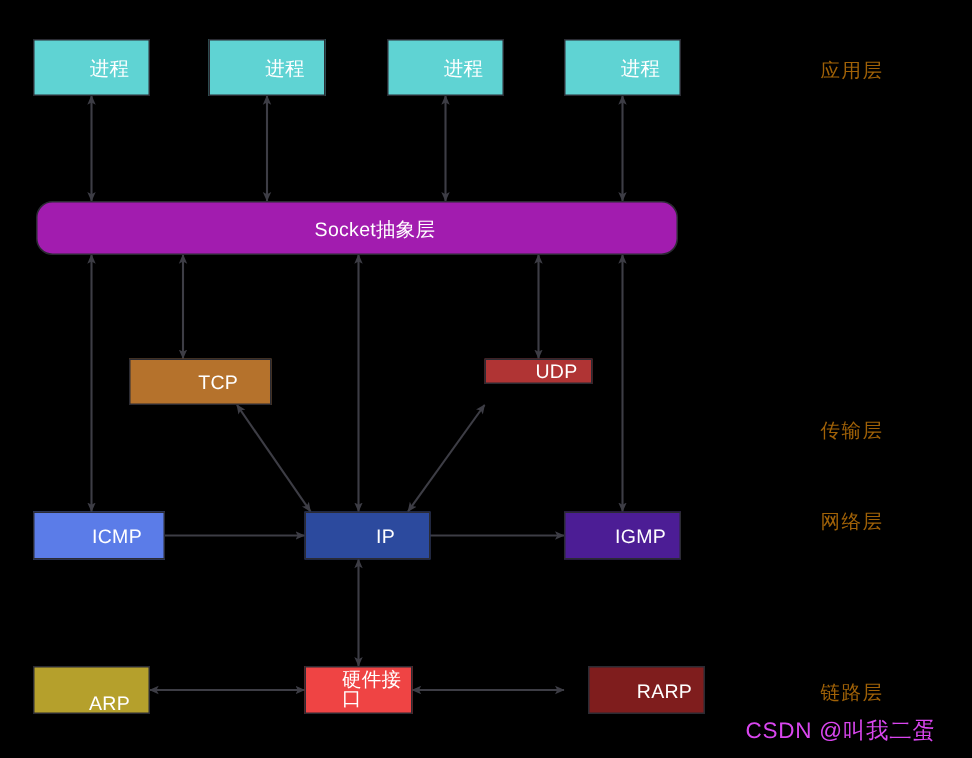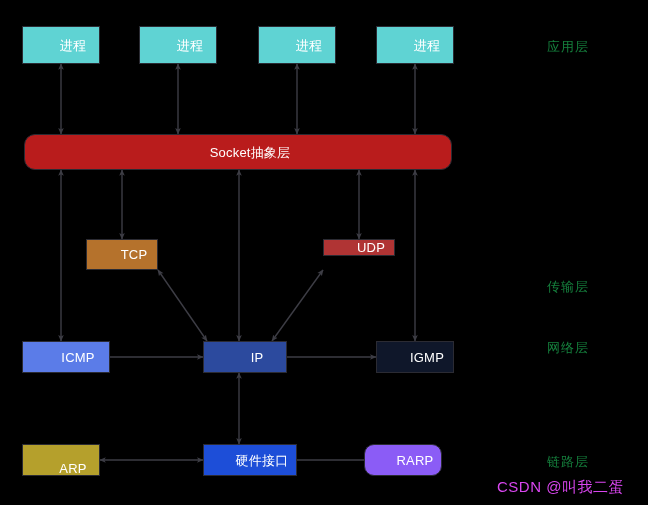--- a/index.html
+++ b/index.html
@@ -49,21 +49,21 @@
   }
   .node.tcp { background: #b5722c; }
   .node.udp { background: #b03434; }
   .node.icmp, .node.igmp { background: #5b7ce8; }
   .node.ip { background: #2c4a9e; }
   .node.arp { background: #b5a02c; }
   .node.teal { background: #328c8c; }
 
   .layer-label {
     position: absolute;
-    color: #15803d;
+    color: #a16207;
     font-size: 13px;
     letter-spacing: 1px;
     z-index: 2;
     user-select: none;
     white-space: nowrap;
     text-align: center;
   }
   .watermark {
     position: absolute;
     color: #d946ef;
@@ -114,45 +114,45 @@
       </div>
       <div class="node proc" style="left: 139px; top: 26px; width: 78px; height: 38px; background: rgb(95, 211, 211);">
         <span>进程</span>
       </div>
       <div class="node proc" style="left: 258px; top: 26px; width: 78px; height: 38px; background: rgb(95, 211, 211);">
         <span>进程</span>
       </div>
       <div class="node proc" style="left: 376px; top: 26px; width: 78px; height: 38px; background: rgb(95, 211, 211);">
         <span>进程</span>
       </div>
-      <div class="node socket" style="left: 24px; top: 134px; width: 428px; height: 36px; background: #b91c1c;">
+      <div class="node socket" style="left: 24px; top: 134px; width: 428px; height: 36px; background: #a21caf;">
         <span>Socket抽象层</span>
       </div>
-      <div class="node tcp" style="left: 86px; top: 239px; width: 72px; height: 31px; background: rgb(181, 114, 44);">
+      <div class="node tcp" style="left: 86px; top: 239px; width: 95px; height: 31px; background: rgb(181, 114, 44);">
         <span>TCP</span>
       </div>
       <div class="node udp" style="left: 323px; top: 239px; width: 72px; height: 17px; background: rgb(176, 52, 52);">
         <span>UDP</span>
       </div>
       <div class="node icmp" style="left: 22px; top: 341px; width: 88px; height: 32px; background: rgb(91, 124, 232);">
         <span>ICMP</span>
       </div>
       <div class="node ip" style="left: 203px; top: 341px; width: 84px; height: 32px; background: rgb(44, 74, 158);">
         <span>IP</span>
       </div>
-      <div class="node igmp" style="left: 376px; top: 341px; width: 78px; height: 32px; background: #0f172a;">
+      <div class="node igmp" style="left: 376px; top: 341px; width: 78px; height: 32px; background: #4c1d95;">
         <span>IGMP</span>
       </div>
       <div class="node arp" style="left: 22px; top: 444px; width: 78px; height: 32px; background: rgb(181, 160, 44); align-items: flex-end;">
         <span>ARP</span>
       </div>
-      <div class="node teal" style="left: 203px; top: 444px; width: 94px; height: 32px; background: #1d4ed8;">
+      <div class="node teal" style="left: 203px; top: 444px; width: 72px; height: 32px; background: #ef4444; font-family: Liberation Mono, monospace;">
         <span>硬件接口</span>
       </div>
-      <div class="node teal" style="left: 364px; top: 444px; width: 78px; height: 32px; background: #8b5cf6; border-radius: 10px;">
+      <div class="node teal" style="left: 392px; top: 444px; width: 78px; height: 32px; background: #7f1d1d;">
         <span>RARP</span>
       </div>
     </div>
   <div id="label-layer">
       <div class="layer-label" style="left: 547px; top: 38px;">应用层</div>
       <div class="layer-label" style="left: 547px; top: 248px; margin-top: 30px;">传输层</div>
       <div class="layer-label" style="left: 547px; top: 339px;">网络层</div>
       <div class="layer-label" style="left: 547px; top: 453px;">链路层</div>
     </div>
 

